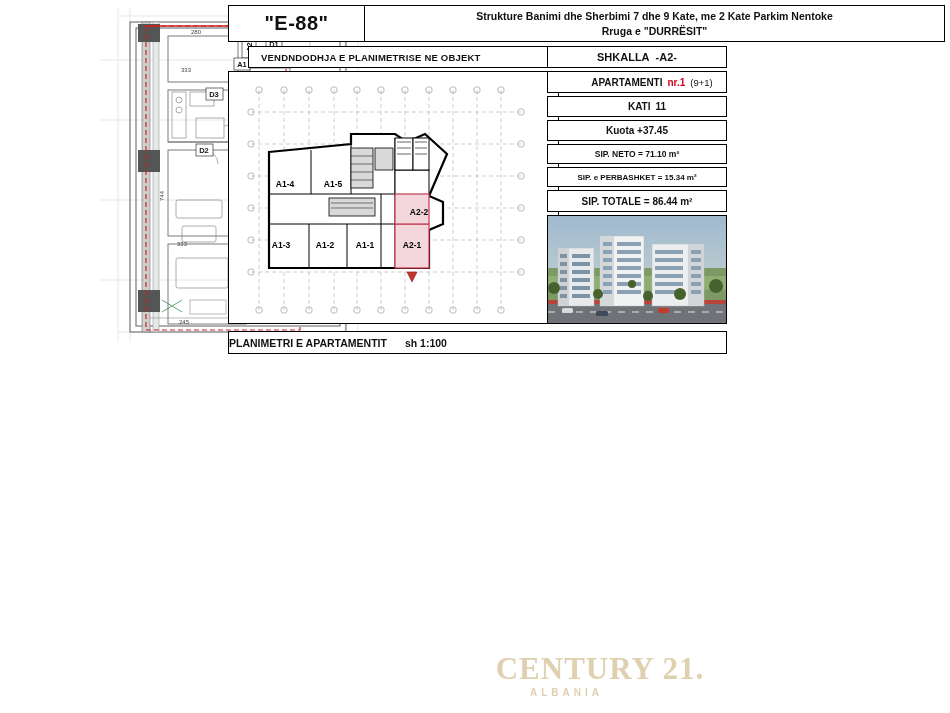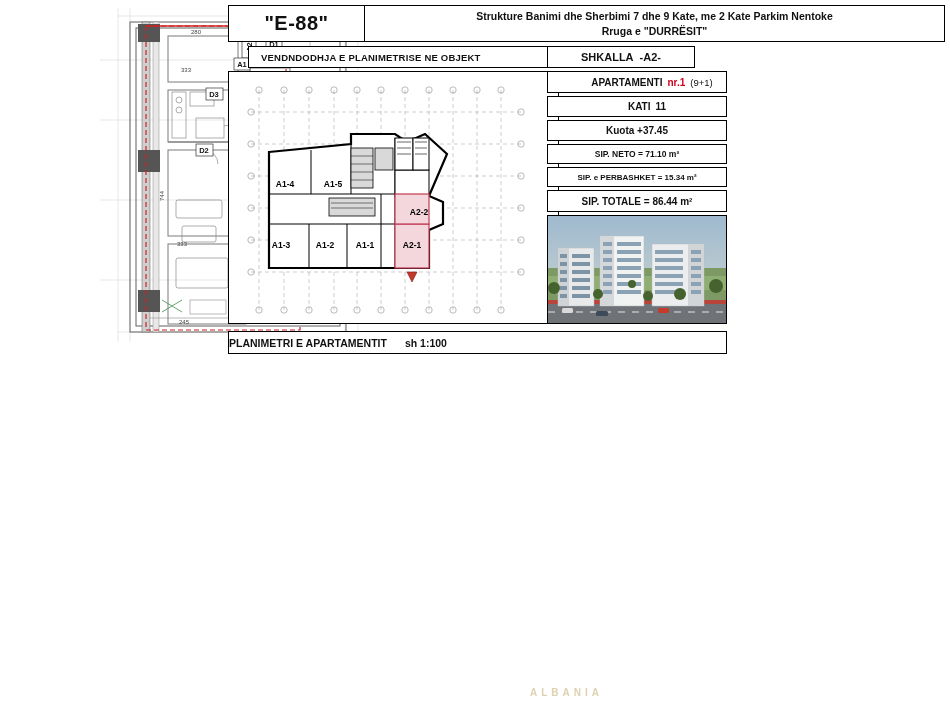--- a/index.html
+++ b/index.html
@@ -66,21 +66,21 @@
     letter-spacing: .2px;
     margin-left: 20px;
   }
   #loc-plan-box {
     left: 228px; top: 71px; width: 331px; height: 253px;
     overflow: hidden;
     background: #fff;
   }
 
   
-  #shkalla-box   { left: 547px; top: 46px;  width: 148px; height: 22px; font-size: 11px; font-weight: bold; text-align: center; }
+  #shkalla-box   { left: 547px; top: 46px;  width: 180px; height: 22px; font-size: 11px; font-weight: bold; text-align: center; }
   #apart-box     { left: 547px; top: 71px;  width: 180px; height: 22px; font-size: 10px; font-weight: bold; padding-left: 30px; }
   #kati-box      { left: 547px; top: 96px;  width: 180px; height: 21px; font-size: 10px; font-weight: bold; padding-left: 20px; }
   #kuota-box     { left: 547px; top: 120px; width: 180px; height: 21px; font-size: 10px; font-weight: bold; }
   #neto-box      { left: 547px; top: 144px; width: 180px; height: 20px; font-size: 8.5px; font-weight: bold; }
   #perb-box      { left: 547px; top: 167px; width: 180px; height: 20px; font-size: 8px;  font-weight: bold; }
   #totale-box    { left: 547px; top: 190px; width: 180px; height: 22px; font-size: 10px; font-weight: bold; }
   #render-box    { left: 547px; top: 215px; width: 180px; height: 109px; overflow:hidden; padding:0; }
 
   .apart-red { color: #d0021b; }
 
@@ -544,16 +544,17 @@
         <polygon points="0,30 5,6 0,0 -5,6" fill="#fff" stroke="#333" stroke-width="0.6"></polygon>
         <text x="0" y="-34" text-anchor="middle" font-family="Liberation Sans, sans-serif" font-size="9" fill="#111">V</text>
         <text x="30" y="-24" text-anchor="middle" font-family="Liberation Sans, sans-serif" font-size="9" fill="#111">L</text>
         <text x="0" y="44" text-anchor="middle" font-family="Liberation Sans, sans-serif" font-size="9" fill="#111">J</text>
         <text x="-32" y="22" text-anchor="middle" font-family="Liberation Sans, sans-serif" font-size="9" fill="#111">P</text>
       </g>
     </svg>
   </div>
 
   <div id="watermark">
+    <span>CENTURY 21.</span>
     <span class="sub">ALBANIA</span>
   </div>
 
 </div>
 
 </body></html>

